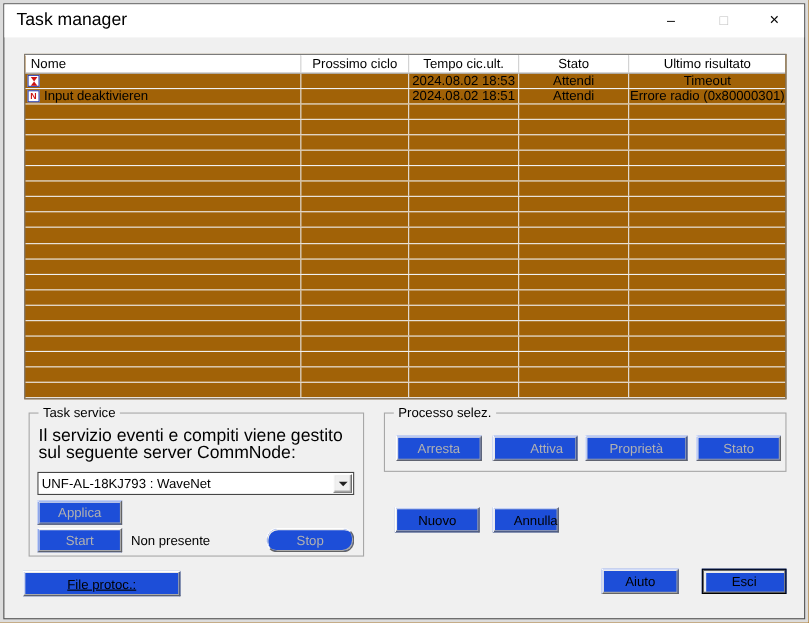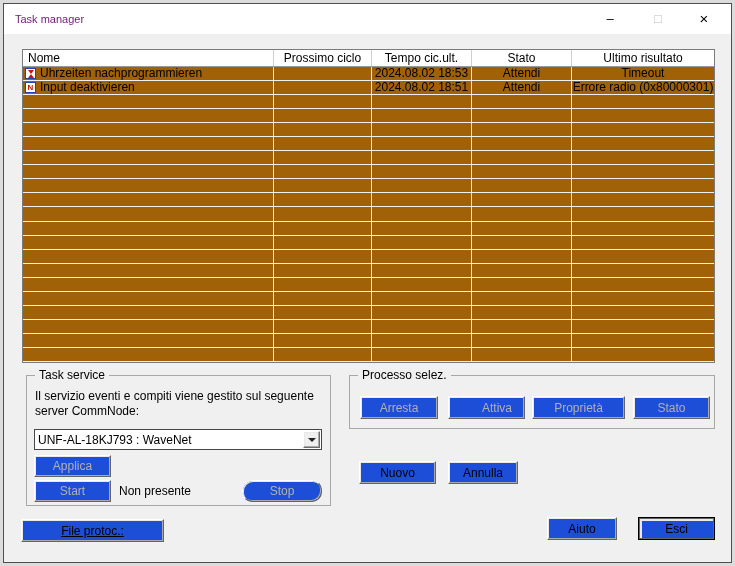--- a/index.html
+++ b/index.html
@@ -18,21 +18,21 @@
     background: #f0f0f0;
     border: 1px solid #4f4f4f;
   }
   
   .titlebar {
     position: absolute; left: 0; top: 0; right: 0; height: 30px;
     background: #ffffff;
   }
   .title {
     position: absolute; left: 11px; top: 0; line-height: 30px;
-    font-size: 11px; color: #701a75;
+    font-size: 16px; color: #000000;
   }
   .wc {
     position: absolute; top: 0; width: 28px; height: 30px;
     text-align: center; line-height: 30px; font-size: 13px; cursor: default;
   }
   .wc.min   { left: 592px; }
   .wc.max   { left: 640px; color: #c0c0c0; }
   .wc.close { left: 686px; font-size: 15px; }
   
   .listview {
@@ -75,21 +75,21 @@
   .hg-b { width: 0; height: 0; border-left: 3px solid transparent; border-right: 3px solid transparent; border-bottom: 4px solid #cc1111; }
   .ic-char { color: #cc1111; font-weight: bold; font-size: 8px; line-height: 9px; }
   
   .groupbox { position: absolute; border: 1px solid #a7a7a7; }
   .gb-label {
     position: absolute; top: -8px; left: 8px;
     background: #f0f0f0; padding: 0 4px; font-size: 12px; line-height: 14px;
   }
   .gb-task { left: 22px; top: 371px; width: 305px; height: 131px; }
   .gb-proc { left: 345px; top: 371px; width: 366px; height: 54px; }
-  .desc { position: absolute; left: 8px; top: 13px; width: 294px; font-size: 12px; line-height: 15px; }
+  .desc { position: absolute; left: 8px; top: 13px; width: 294px; font-size: 16px; line-height: 15px; }
   
   .combo {
     position: absolute; left: 7px; top: 53px; width: 288px; height: 21px;
     background: #fff; border: 1px solid #464646; display: flex; align-items: center; gap: 39px;
   }
   .combo-text { flex: 1; padding-left: 3px; font-size: 12px; white-space: nowrap; overflow: hidden; }
   .combo-btn {
     width: 17px; height: 17px; margin-right: 1px; flex: none;
     background: #f0f0f0;
     border: 1px solid; border-color: #ffffff #6d6d6d #6d6d6d #ffffff;
@@ -133,21 +133,20 @@
     </div>
     <div class="lv-body">
         <div class="lv-row">
           <div class="cell c0">
             <span class="icon-box">
               <span class="hg">
                 <span class="hg-t"></span>
                 <span class="hg-b"></span>
               </span>
             </span>
-            <span class="">Uhrzeiten nachprogrammieren</span>
           </div>
           <div class="cell c1 center"></div>
           <div class="cell c2 center">2024.08.02 18:53</div>
           <div class="cell c3 center">Attendi</div>
           <div class="cell c4 center">Timeout</div>
         </div>
         <div class="lv-row">
           <div class="cell c0">
             <span class="icon-box">
               <span class="ic-char">N</span>
@@ -312,19 +311,19 @@
 
   <div class="groupbox gb-proc">
     <span class="gb-label">Processo selez.</span>
     <button class="btn disabled" style="left:10px; top:20px; width:78px;">Arresta</button>
     <button class="btn disabled" style="left:98px; top:20px; width:77px;padding-left:21px;">Attiva</button>
     <button class="btn disabled" style="left:182px; top:20px; width:93px;">Proprietà</button>
     <button class="btn disabled" style="left:283px; top:20px; width:77px;">Stato</button>
   </div>
 
   <button class="btn" style="left:355px; top:457px; width:77px;">Nuovo</button>
-  <button class="btn" style="left:444px; top:457px; width:70px;">Annulla</button>
+  <button class="btn" style="left:444px; top:457px; width:60px;text-align:right;">Annulla</button>
 
   <button class="btn" style="left:17px; top:515px; width:143px;text-decoration:underline;">File protoc.:</button>
   <button class="btn" style="left:543px; top:513px; width:70px;">Aiuto</button>
   <button class="btn default" style="left:634px; top:513px; width:77px;">Esci</button>
 
 </div>
 
 </body></html>

